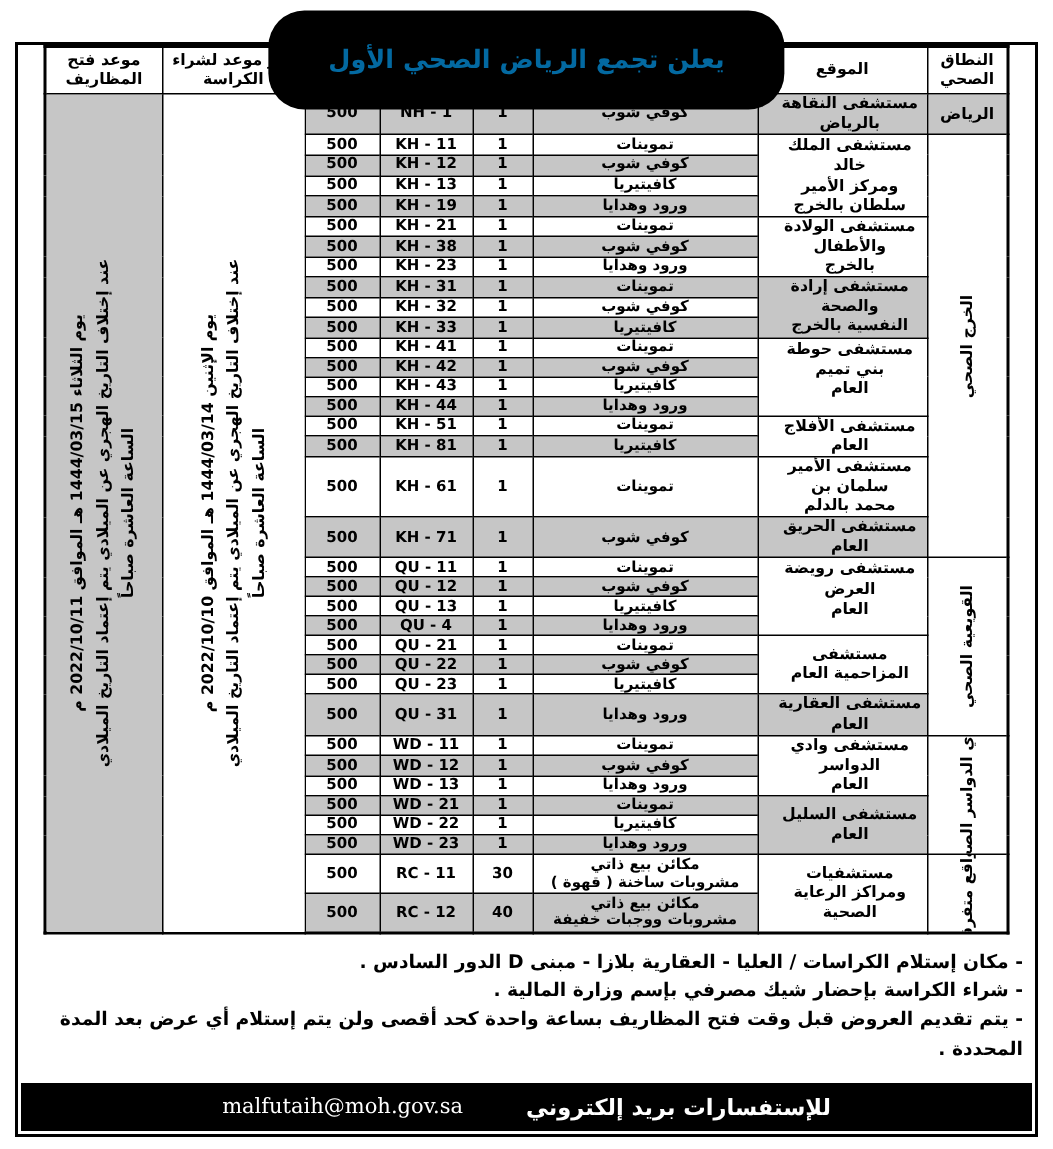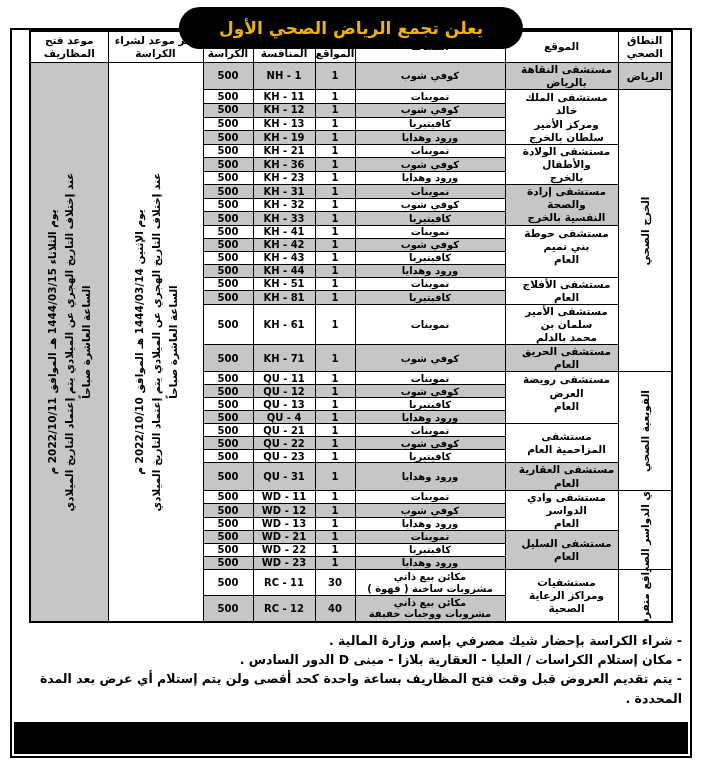--- a/index.html
+++ b/index.html
@@ -1,20 +1,20 @@
 <!DOCTYPE html>
 <html lang="ar"><head>
 <meta charset="utf-8">
 <style>
   html,body{margin:0;padding:0;background:#fff;}
   .page{position:relative;width:702px;height:766px;background:#fff;overflow:hidden;
         font-family:"DejaVu Sans",sans-serif;font-weight:bold;color:#000;}
   .frame{position:absolute;left:10px;right:10px;top:28px;bottom:8px;border:2px solid #000;}
   .pill{position:absolute;top:-23px;left:50%;transform:translateX(-50%);
-        background:#000;color:#eab308;border-radius:24px;padding:0 40px;height:42px;
+        background:#000;color:#0369a1;border-radius:24px;padding:12px 40px;height:42px;
         line-height:42px;font-size:17px;white-space:nowrap;z-index:3;}
   .title{text-align:center;font-size:19px;margin:26px 0 12px;direction:rtl;}
   table{border-collapse:collapse;table-layout:fixed;margin:0 auto;border:2px solid #000;
         font-weight:bold;}
   th,td{border:1px solid #000;text-align:center;vertical-align:middle;padding:0;overflow:hidden;}
   thead th{height:30px;font-size:10.5px;line-height:1.25;white-space:pre-line;background:#fff;}
   tbody tr{height:13px;}
   tbody tr.tall{height:26px;}
   td.c{font-size:10px;line-height:1.15;}
   tr.shade td.c{background:#c6c6c6;}
@@ -127,21 +127,21 @@
             <td class="loc" rowspan="3">مستشفى الولادة والأطفال
 بالخرج</td>
             <td class="c act">تموينات</td>
             <td class="c cnt">1</td>
             <td class="c comp"><span class="num">KH - 21</span></td>
             <td class="c price">500</td>
           </tr>
           <tr class="shade">
             <td class="c act">كوفي شوب</td>
             <td class="c cnt">1</td>
-            <td class="c comp"><span class="num">KH - 36</span></td>
+            <td class="c comp"><span class="num">KH - 38</span></td>
             <td class="c price">500</td>
           </tr>
           <tr>
             <td class="c act">ورود وهدايا</td>
             <td class="c cnt">1</td>
             <td class="c comp"><span class="num">KH - 23</span></td>
             <td class="c price">500</td>
           </tr>
           <tr class="shade">
             <td class="loc cell-shade" rowspan="3">مستشفى إرادة والصحة
@@ -330,21 +330,23 @@
             <td class="c act">مكائن بيع ذاتي
 مشروبات ووجبات خفيفة</td>
             <td class="c cnt">40</td>
             <td class="c comp"><span class="num">RC - 12</span></td>
             <td class="c price">500</td>
           </tr>
         </tbody>
     </table>
 
     <div class="notes">
+      <div>- مكان إستلام الكراسات / العليا - العقارية بلازا -  مبنى D الدور السادس .</div>
       <div>- شراء الكراسة بإحضار شيك مصرفي بإسم وزارة المالية .</div>
-      <div>- مكان إستلام الكراسات / العليا - العقارية بلازا -  مبنى D الدور السادس .</div>
       <div>- يتم تقديم العروض قبل وقت فتح المظاريف بساعة واحدة كحد أقصى ولن يتم إستلام أي عرض بعد المدة المحددة .</div>
     </div>
 
     <div class="bottom-bar">
+      <span class="bar-label">للإستفسارات بريد إلكتروني</span>
+      <span class="bar-email">malfutaih@moh.gov.sa</span>
     </div>
   </div>
 </div>
 
 </body></html>

